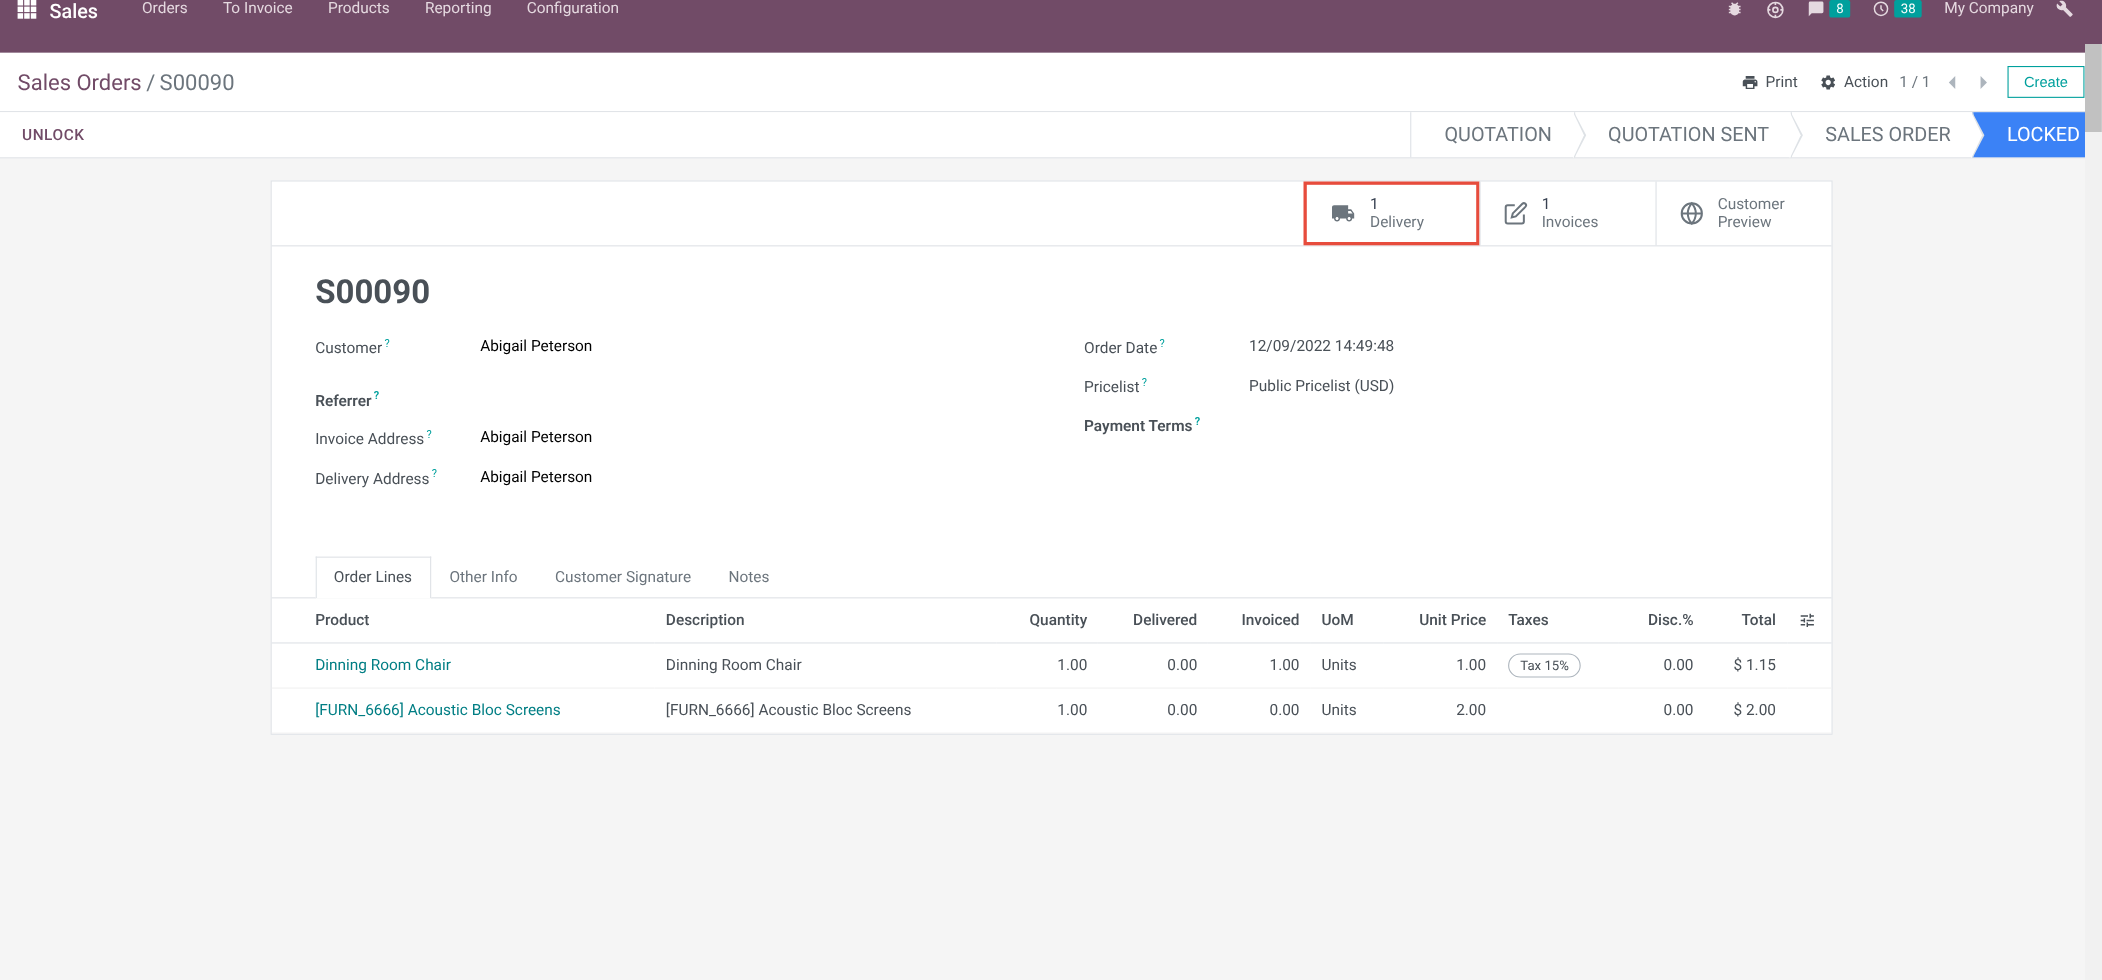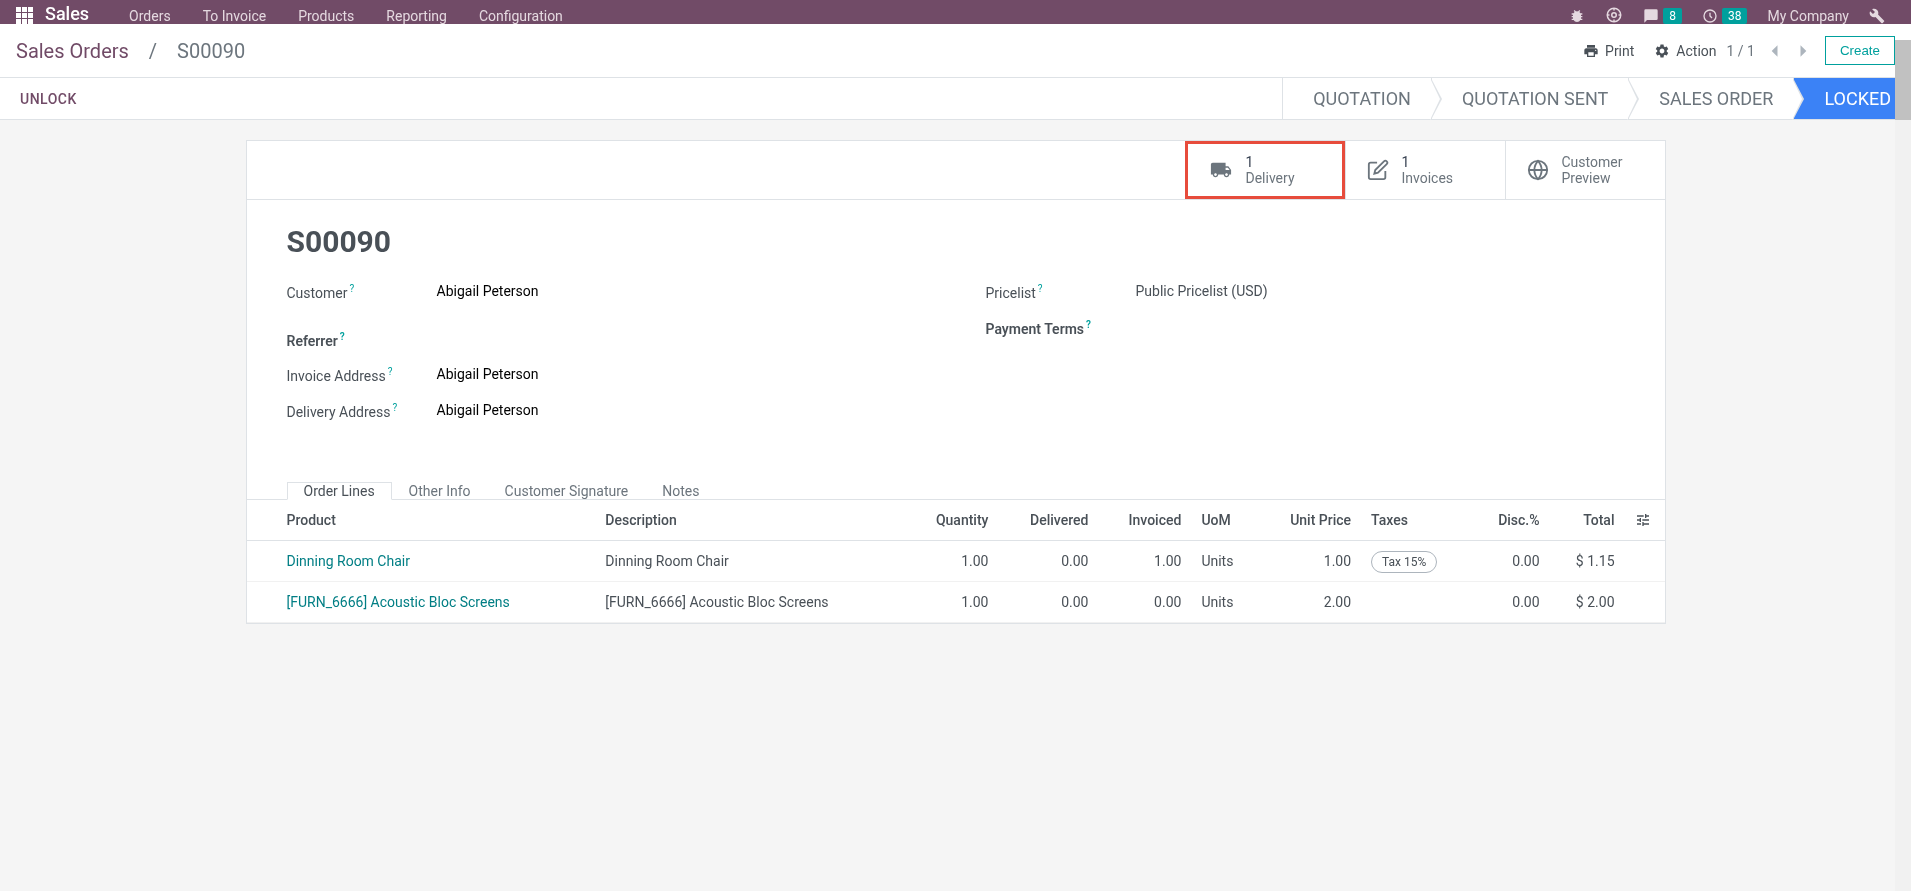--- a/index.html
+++ b/index.html
@@ -1,27 +1,27 @@
 <!DOCTYPE html>
 <html><head>
 <meta charset="utf-8">
 <style>
 * { box-sizing: border-box; margin: 0; padding: 0; }
 body { font-family: -apple-system, BlinkMacSystemFont, "Segoe UI", Roboto, sans-serif; font-size: 14px; color: #374151; background: #f5f5f5; }
-.topbar { background: #714b67; color: #fff; display: flex; align-items: flex-end; height: 24px; padding: 0 16px; }
+.topbar { background: #714b67; color: #fff; display: flex; align-items: flex-start; height: 48px; padding: 0 16px; }
 .topbar .apps-icon { display: grid; grid-template-columns: repeat(3, 5px); grid-template-rows: repeat(3, 5px); gap: 1px; margin-right: 12px; }
 .topbar .apps-icon span { background: #fff; width: 5px; height: 5px; }
 .topbar .brand { font-size: 18px; font-weight: 500; margin-right: 24px; }
 .topbar .nav-item { padding: 0 16px; color: #e5d9e0; cursor: pointer; font-size: 14px; }
 .topbar .spacer { flex: 1; }
 .topbar .right-item { display: flex; align-items: center; padding: 0 10px; color: #e5d9e0; cursor: pointer; font-size: 14px; }
 .topbar .badge { background: #00a09d; color: #fff; padding: 1px 6px; border-radius: 2px; font-size: 12px; margin-left: 4px; }
 .avatar { width: 24px; height: 24px; border-radius: 50%; background: #a67c52; margin-right: 8px; }
 .controlbar { background: #fff; display: flex; align-items: center; padding: 12px 16px; border-bottom: 1px solid #dee2e6; }
-.breadcrumb { font-size: 20px; display: flex; align-items: center; gap: 20px; }
+.breadcrumb { font-size: 20px; display: flex; align-items: center; gap: 4px; }
 .breadcrumb .link { color: #714b67; cursor: pointer; }
 .breadcrumb .sep { color: #6c757d; }
 .breadcrumb .current { color: #6c757d; }
 .controlbar .spacer { flex: 1; }
 .control-btn { display: flex; align-items: center; gap: 6px; padding: 6px 10px; color: #495057; cursor: pointer; }
 .pager { display: flex; align-items: center; gap: 8px; color: #6c757d; }
 .pager .arrow { color: #adb5bd; padding: 4px 6px; cursor: pointer; }
 .create-btn { border: 1px solid #00a09d; color: #00a09d; padding: 6px 14px; cursor: pointer; background: #fff; margin-left: 10px; }
 .statusbar { background: #fff; display: flex; align-items: center; border-bottom: 1px solid #dee2e6; height: 42px; }
 .unlock-btn { color: #714b67; padding: 0 20px; font-weight: 500; cursor: pointer; letter-spacing: 0.5px; }
@@ -42,21 +42,21 @@
 .sheet-body { padding: 24px 40px; }
 .record-title { font-size: 30px; color: #495057; margin-bottom: 24px; }
 .field-grid { display: grid; grid-template-columns: 1fr 1fr; gap: 0 60px; }
 .field-row { display: flex; align-items: flex-start; margin-bottom: 18px; }
 .field-label { width: 150px; color: #495057; font-size: 14px; position: relative; }
 .field-label.bold { font-weight: 600; }
 .field-label .help { color: #00a09d; font-size: 10px; margin-left: 2px; vertical-align: super; }
 .field-value { color: #000000; font-size: 14px; }
 .field-value.text { color: #495057; }
 .tabs { display: flex; margin-top: 20px; border-bottom: 1px solid #dee2e6; padding: 0 40px; }
-.tab { padding: 0 16px; border: 1px solid transparent; color: #6c757d; cursor: pointer; margin-bottom: -1px; }
+.tab { padding: 10px 16px; border: 1px solid transparent; color: #6c757d; cursor: pointer; margin-bottom: -1px; }
 .tab.active { border: 1px solid #dee2e6; border-bottom-color: #fff; background: #fff; color: #495057; }
 .order-table { width: 100%; border-collapse: collapse; }
 .order-table th { text-align: left; padding: 12px 10px; font-weight: 500; color: #495057; border-bottom: 1px solid #dee2e6; font-size: 14px; }
 .order-table th.right { text-align: right; }
 .order-table td { padding: 12px 10px; border-bottom: 1px solid #f1f1f1; font-size: 14px; color: #495057; vertical-align: top; }
 .order-table td.right { text-align: right; }
 .order-table td .link { color: #017e84; cursor: pointer; }
 .tax-badge { border: 1px solid #adb5bd; border-radius: 12px; padding: 3px 10px; font-size: 12px; color: #495057; }
 svg { display: block; }
 .scrollbar { position: fixed; right: 0; top: 40px; width: 16px; height: calc(100% - 40px); background: #f1f1f1; }
@@ -217,20 +217,24 @@
           <div class="field-row">
             <div class="field-label"><span>Invoice Address</span><span class="help">?</span></div>
             <div class="field-value">Abigail Peterson</div>
           </div>
           <div class="field-row">
             <div class="field-label"><span>Delivery Address</span><span class="help">?</span></div>
             <div class="field-value">Abigail Peterson</div>
           </div>
         </div>
         <div>
+          <div class="field-row">
+            <div class="field-label"><span>Order Date</span><span class="help">?</span></div>
+            <div class="field-value text">12/09/2022 14:49:48</div>
+          </div>
           <div class="field-row">
             <div class="field-label"><span>Pricelist</span><span class="help">?</span></div>
             <div class="field-value text">Public Pricelist (USD)</div>
           </div>
           <div class="field-row">
             <div class="field-label bold"><span>Payment Terms</span><span class="help">?</span></div>
           </div>
         </div>
       </div>
     </div>

